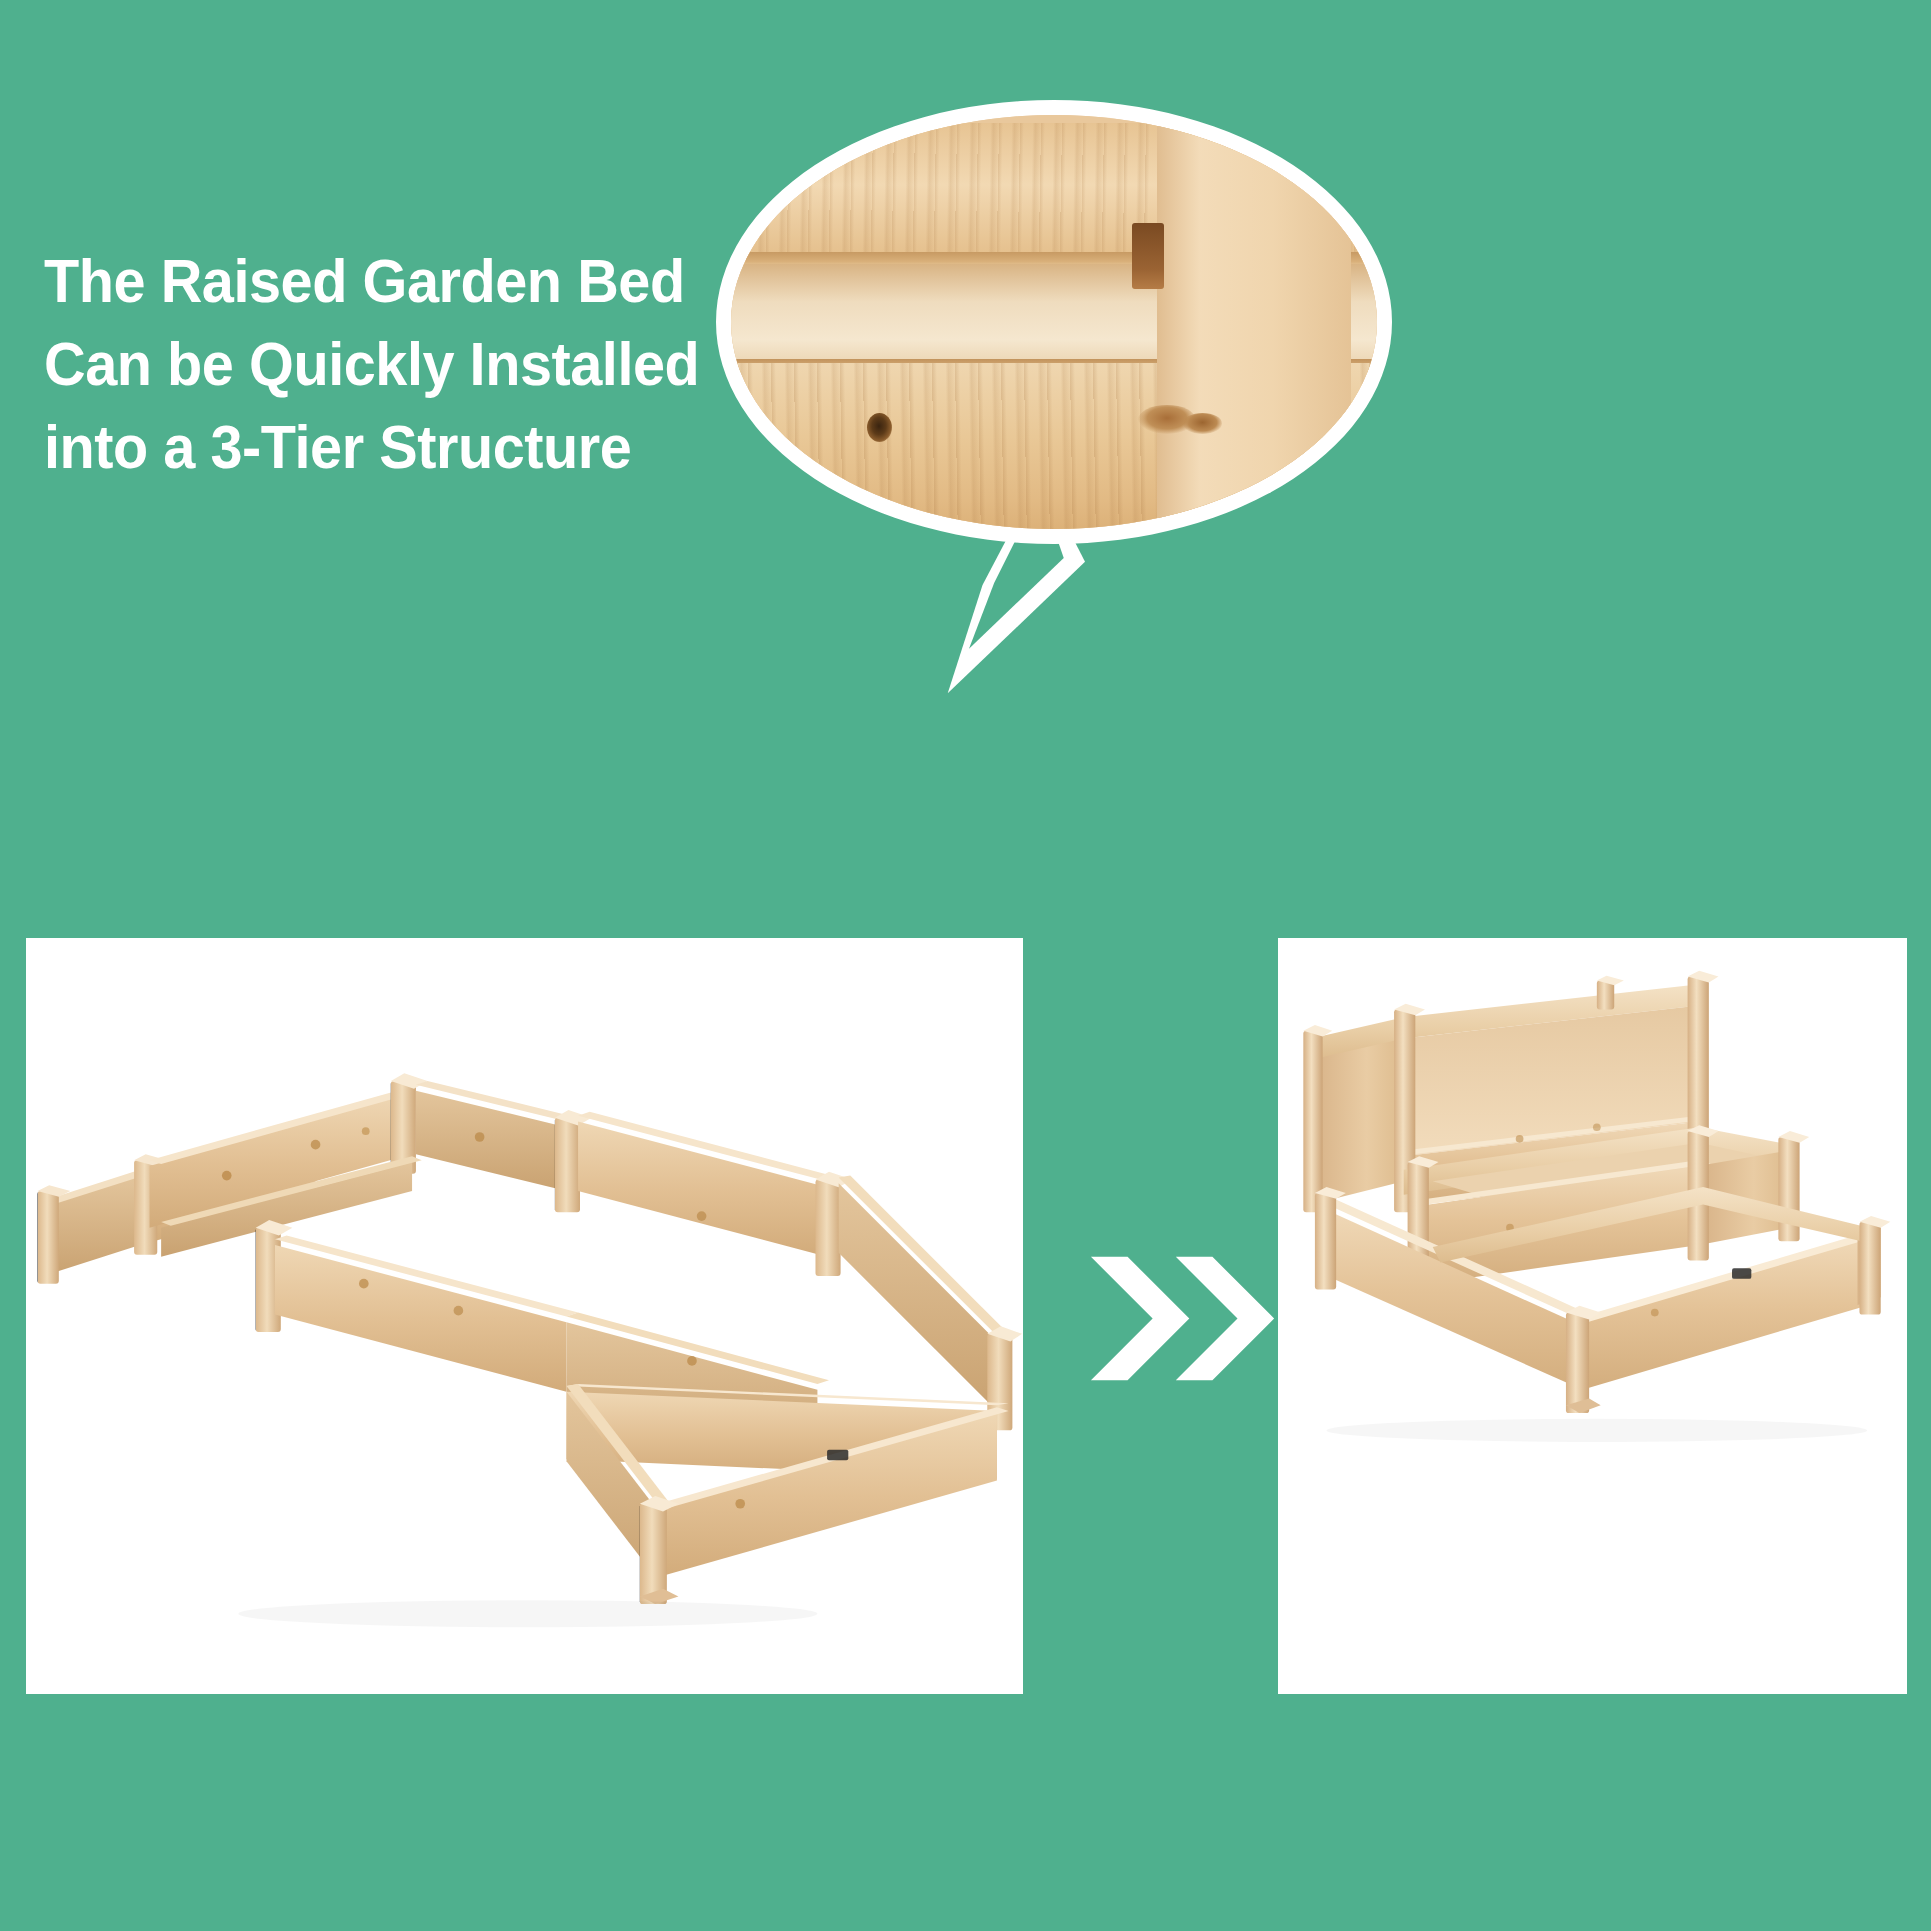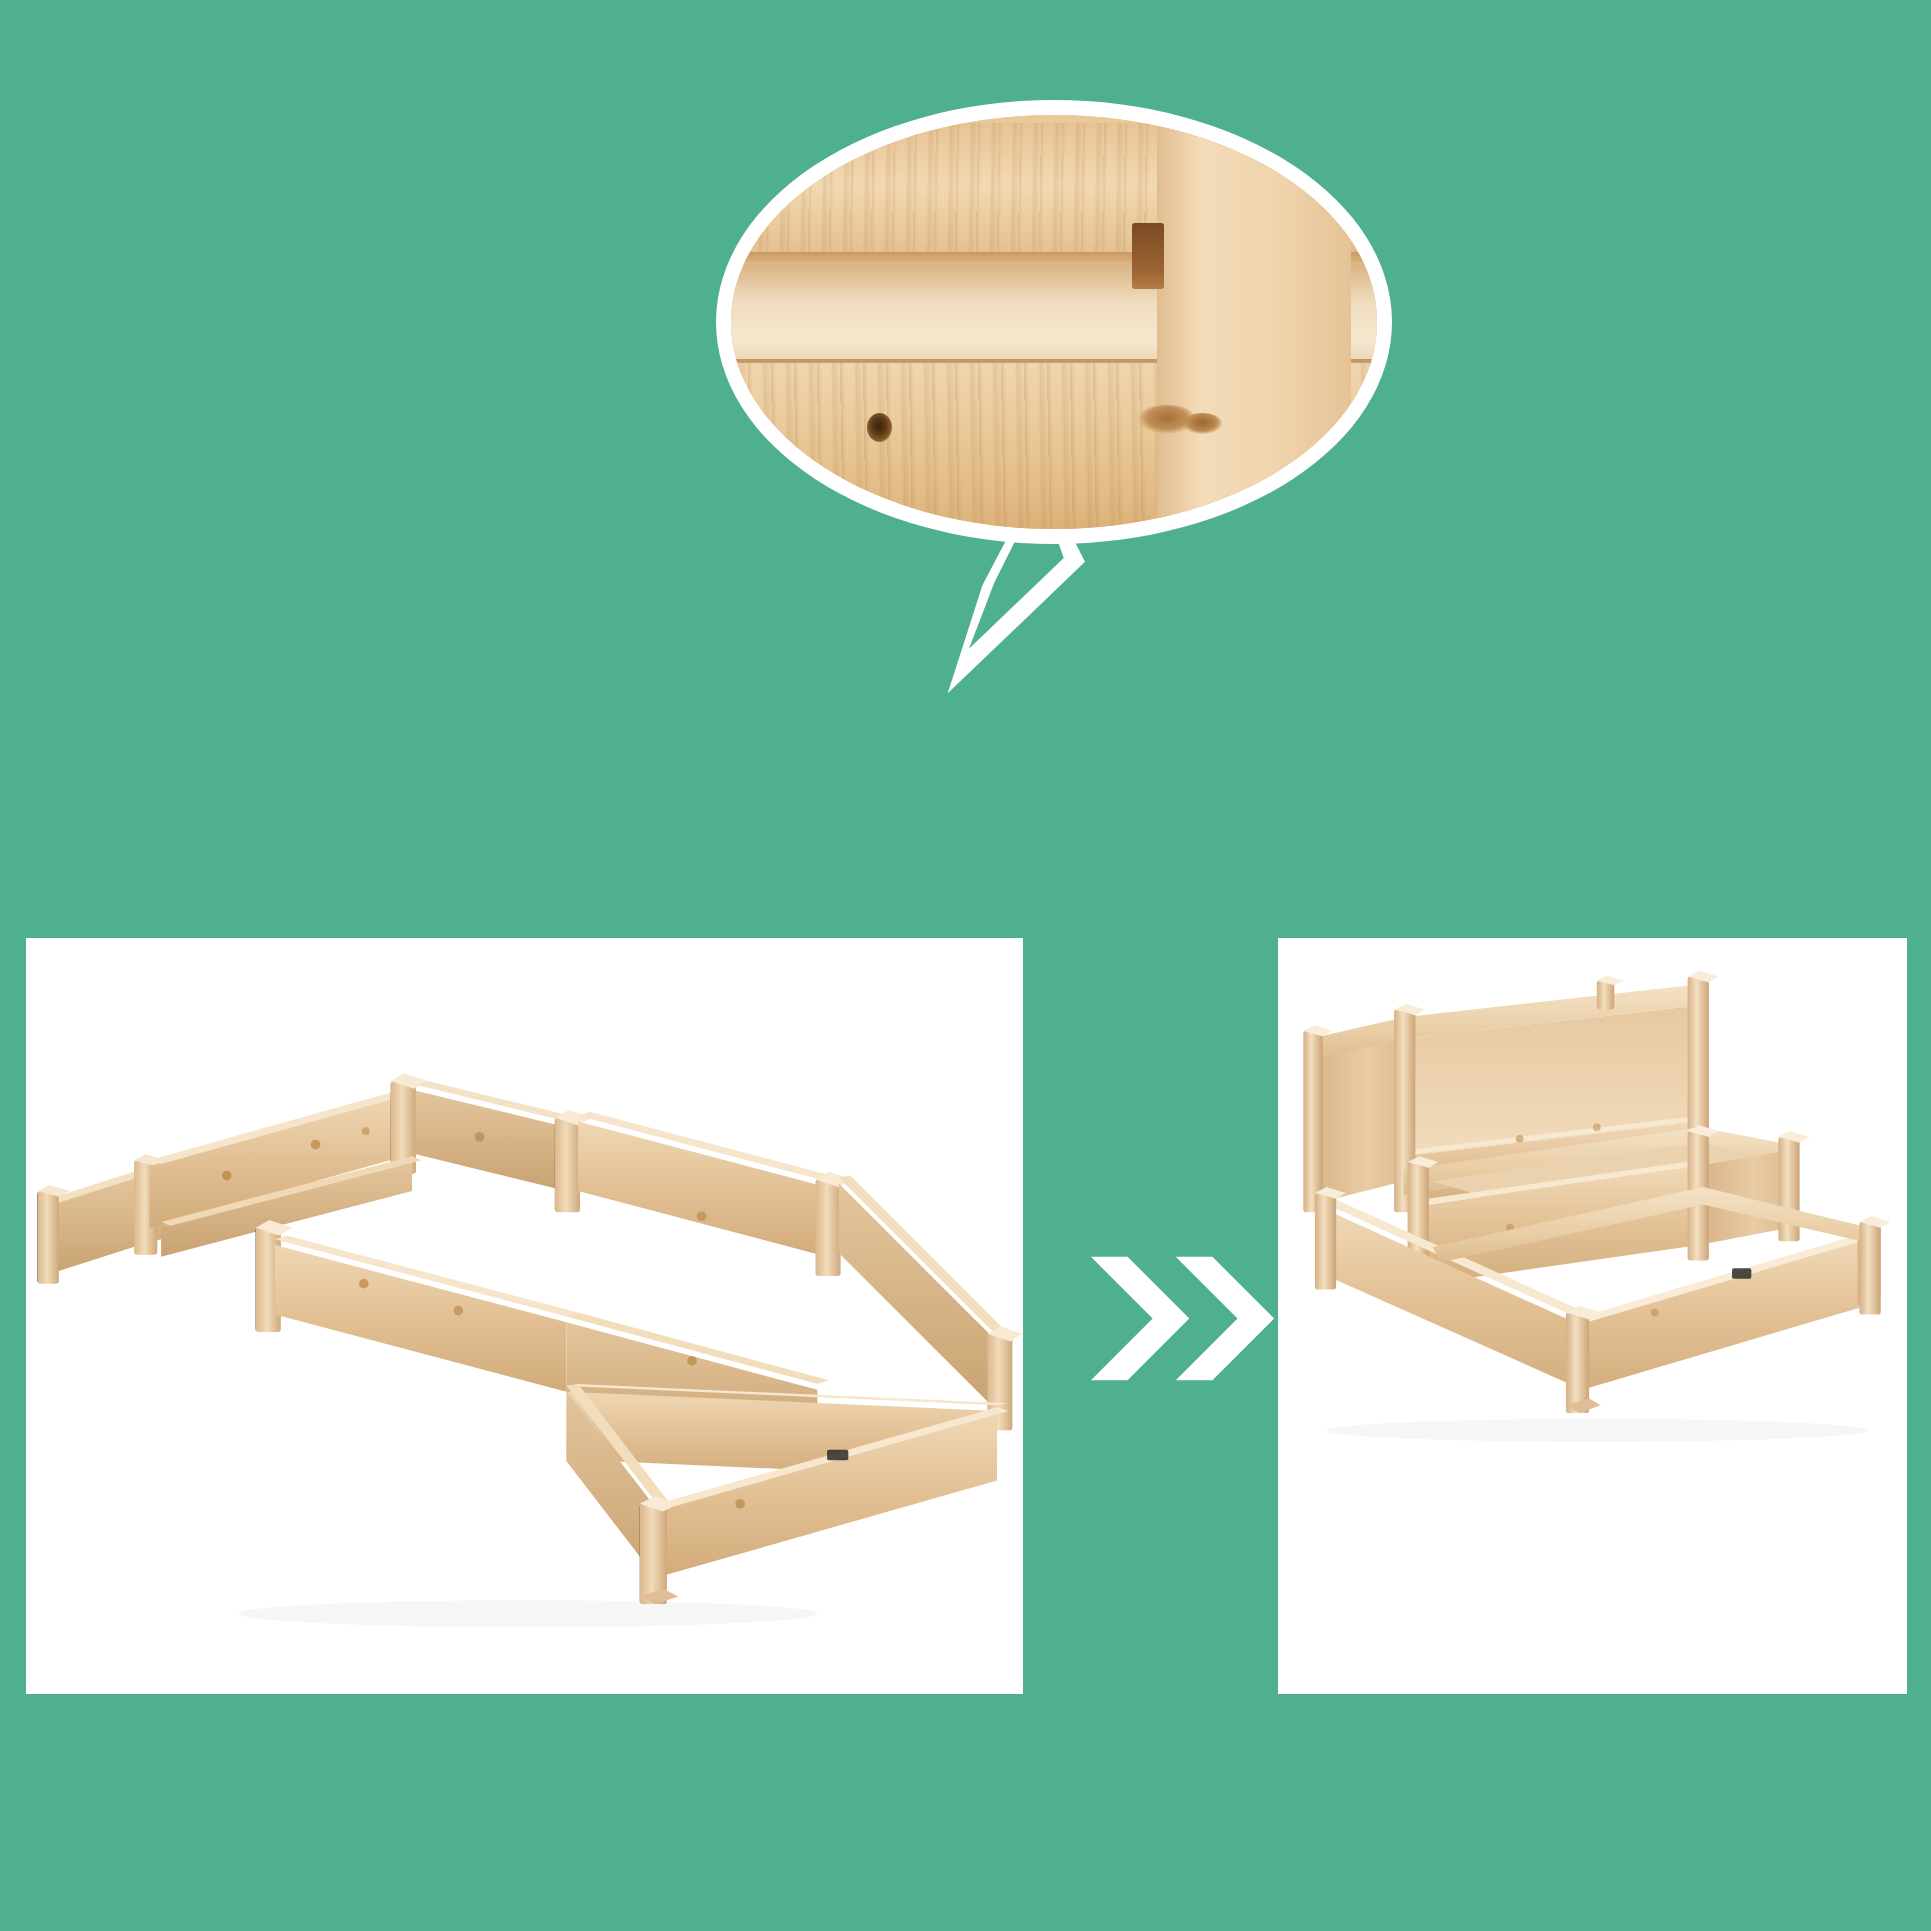--- a/index.html
+++ b/index.html
@@ -247,20 +247,25 @@
   #arrows svg { display: block; }
 
   
   .prod-svg { display: block; }
 </style>
 </head>
 <body>
 
 <div id="stage" style="background: rgb(79, 176, 142);">
 
+  <div id="headline">
+    <div class="head-line">The Raised Garden Bed</div>
+    <div class="head-line">Can be Quickly Installed</div>
+    <div class="head-line">into a 3-Tier Structure</div>
+  </div>
 
   <div id="bubble">
 
     <div id="bubble-tail">
       <svg width="145" height="232" viewBox="0 0 150 240" aria-hidden="true">
         <path d="M 104 6 L 150 96 L 8 232 L 44 120 Z" fill="#FFFFFF"></path>
         <path d="M 104 22 L 128 92 L 30 186 L 56 118 Z" fill="#4FB08E"></path>
       </svg>
     </div>
 

